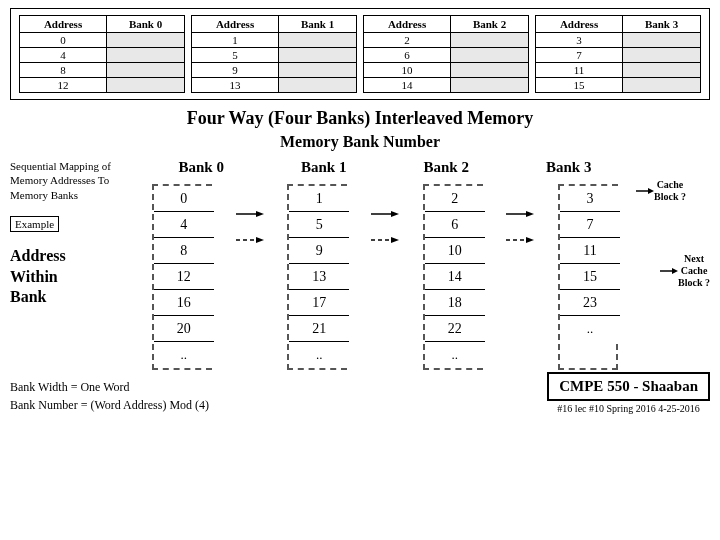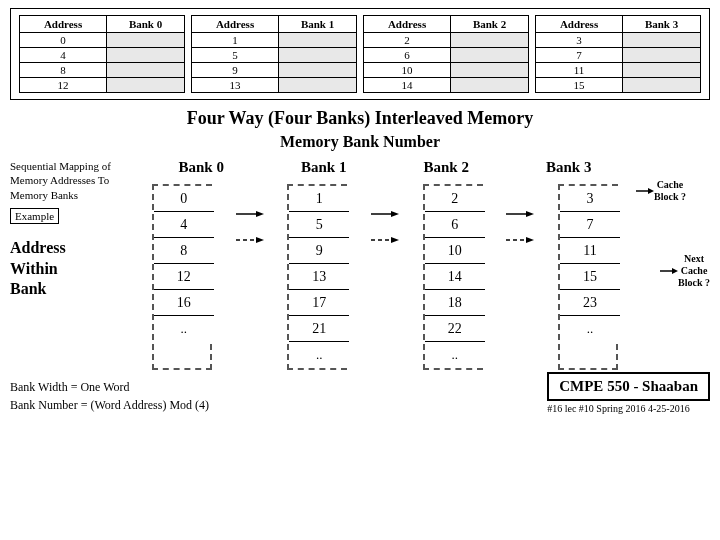--- a/index.html
+++ b/index.html
@@ -85,21 +85,21 @@
     .left-labels {
       display: flex;
       flex-direction: column;
       width: 130px;
       padding-right: 5px;
       flex-shrink: 0;
     }
     .seq-label {
       font-size: 11px;
       line-height: 1.3;
-      margin-bottom: 6px;
+      margin-bottom: 14px;
     }
     .example-box {
       border: 1px solid #000;
       font-size: 11px;
       padding: 1px 4px;
       display: inline-block;
       margin-bottom: 8px;
       align-self: flex-start;
     }
     .addr-within {
@@ -172,20 +172,21 @@
       line-height: 1.5;
     }
     .cmpe-badge {
       border: 2px solid #000;
       padding: 4px 10px;
       font-size: 15px;
       font-weight: bold;
     }
     .footer-text {
       font-size: 10px;
+      text-align: center;
       margin-top: 2px;
     }
   </style>
 </head>
 <body>
 
 <div class="page">
 
   <div class="top-tables">
     <div class="bank-table">
@@ -323,20 +324,21 @@
       </div>
 
       <div style="display:flex; justify-content:space-around; position:relative;">
 
         <div class="bank-cells">
           <div class="bank-cell">0</div>
           <div class="bank-cell">4</div>
           <div class="bank-cell">8</div>
           <div class="bank-cell">12</div>
           <div class="bank-cell">16</div>
+          <div class="bank-cell">20</div>
           <div class="bank-cell dots">..</div>
         </div>
 
         <div style="display:flex; flex-direction:column; justify-content:space-around; align-items:center; width:28px; margin-top:2px;">
           <svg width="28" height="155">
 
             <line x1="0" y1="13" x2="20" y2="13" stroke="#000" stroke-width="1.5"></line>
             <polygon points="20,10 28,13 20,16" fill="#000"></polygon>
 
             <line x1="0" y1="39" x2="20" y2="39" stroke="#000" stroke-width="1.5" stroke-dasharray="4,3"></line>

